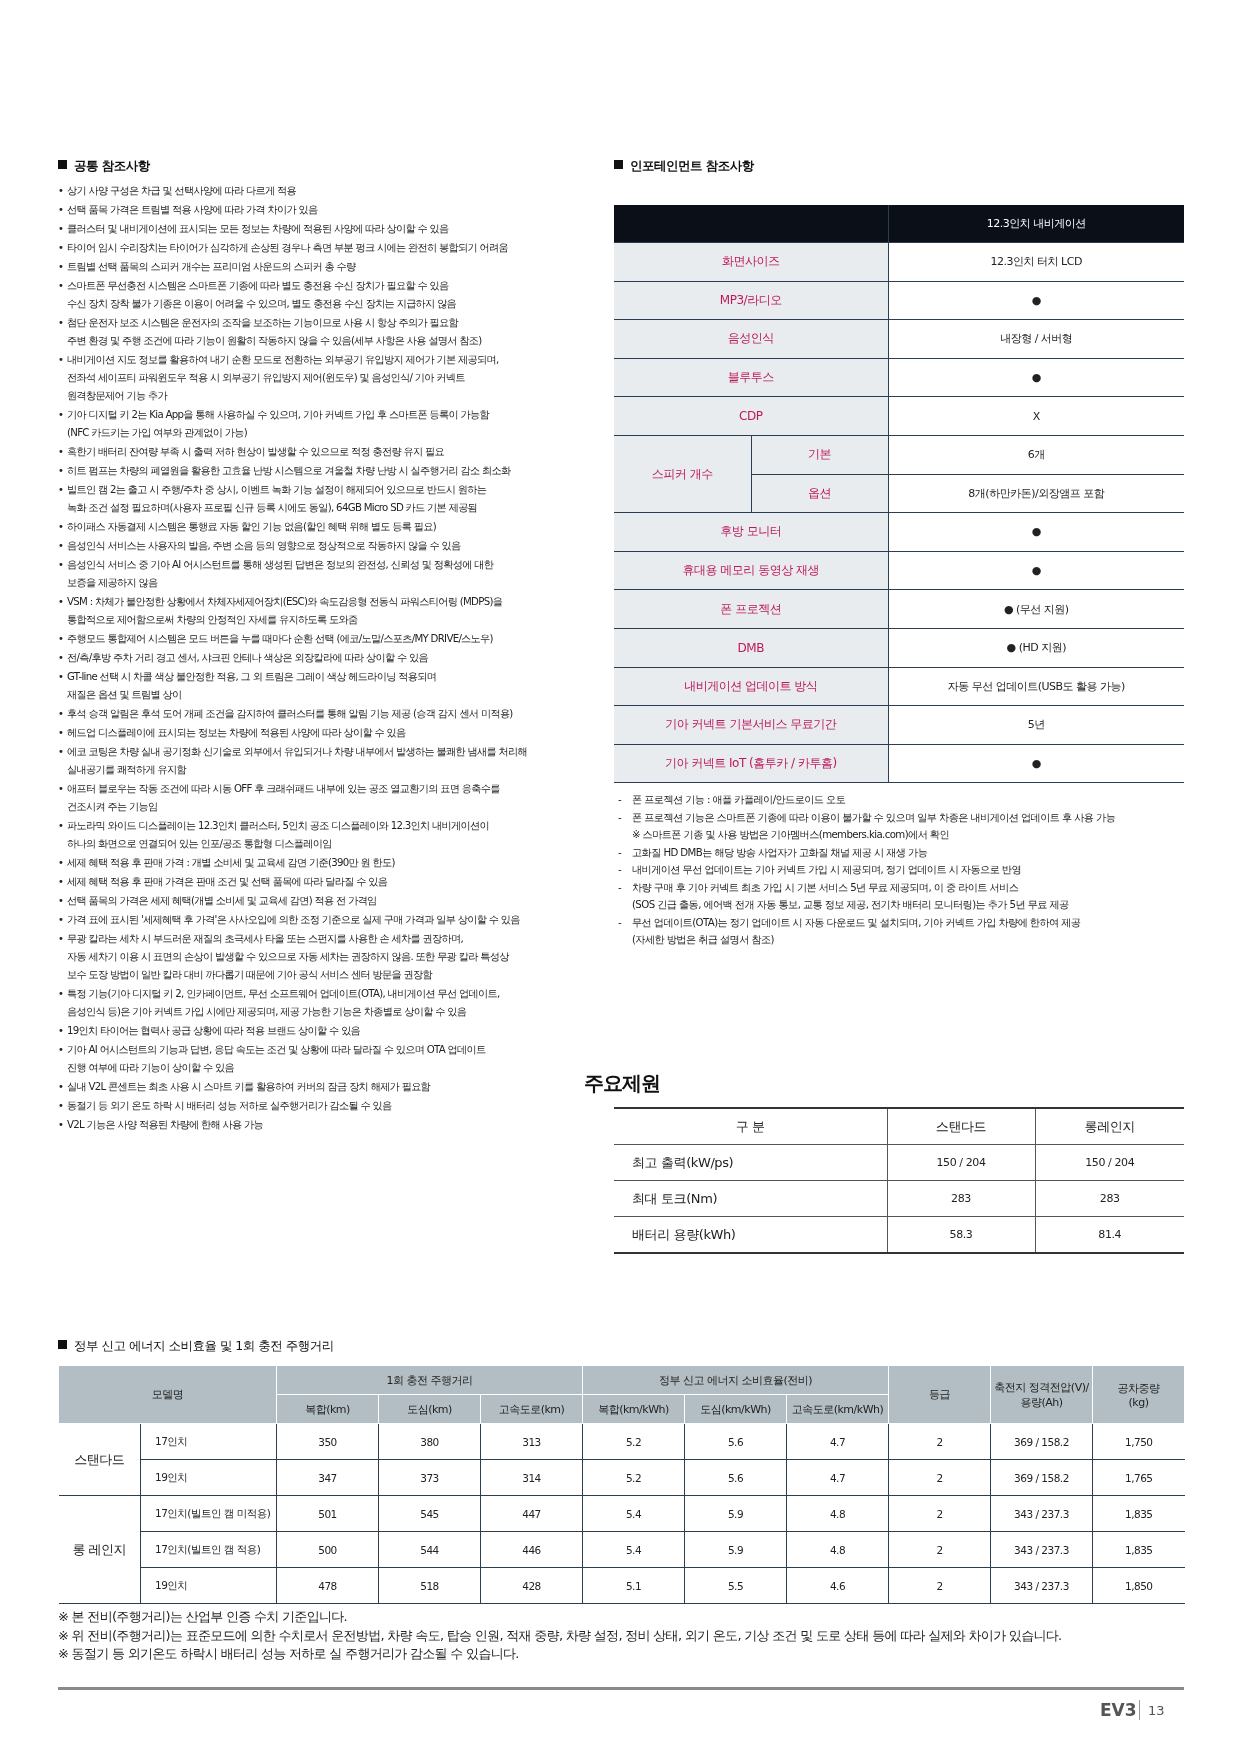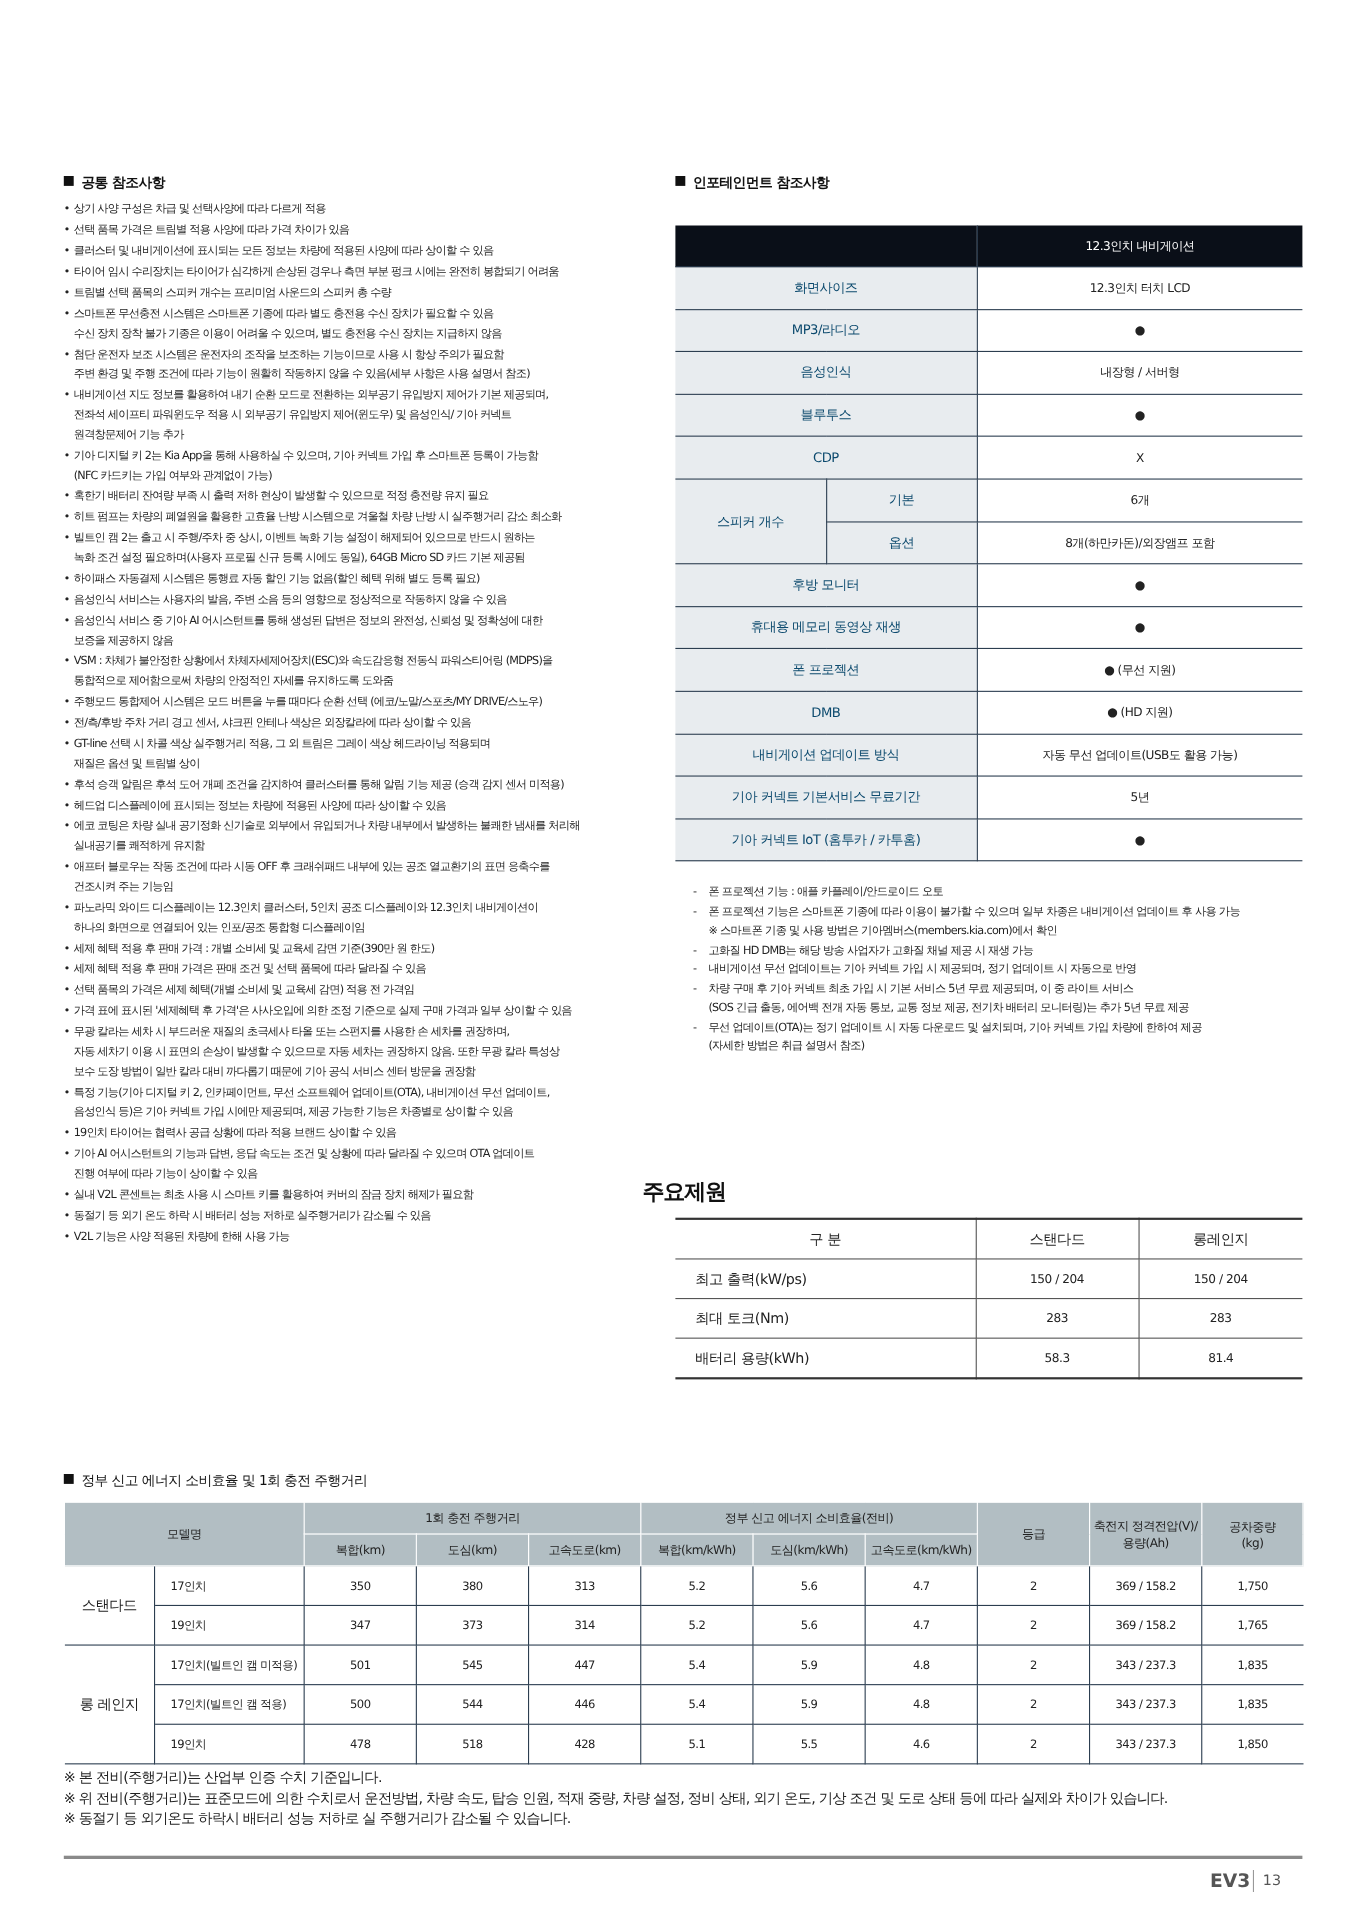--- a/index.html
+++ b/index.html
@@ -10,25 +10,25 @@
 
   
   #common-notes { position:absolute; left:58px; top:182px; width:540px; margin:0; padding:0; list-style:none; }
   #common-notes li { font-size:10.2px; line-height:18px; letter-spacing:-0.7px; color:#222; padding-left:9px; position:relative; white-space:pre-line; margin-bottom:1px; }
   #common-notes li::before { content:"•"; position:absolute; left:0; top:0; font-size:10px; }
 
   
   #info-table { position:absolute; left:614px; top:205px; width:570px; border-collapse:collapse; table-layout:fixed; }
   #info-table td, #info-table th { height:37.6px; border-bottom:1.5px solid #2c3e50; text-align:center; font-size:11px; letter-spacing:-0.5px; padding:0; }
   #info-table th { background:#0a0f18; color:#fff; font-weight:normal; height:37px; }
-  #info-table td.lbl { background:#e8ecef; color:#0c4a6e; font-size:12px; }
+  #info-table td.lbl { background:#e8ecef; color:#be185d; font-size:12px; }
   #info-table td.val { background:#fff; color:#222; }
   #info-table .vline { border-right:1.5px solid #2c3e50; }
 
-  #info-notes { position:absolute; left:614px; top:787px; width:600px; margin:16px; padding:0; list-style:none; }
+  #info-notes { position:absolute; left:614px; top:787px; width:600px; margin:4px; padding:0; list-style:none; }
   #info-notes li { font-size:10.2px; line-height:17.5px; letter-spacing:-0.6px; padding-left:14px; position:relative; white-space:pre-line; }
   #info-notes li::before { content:"-"; position:absolute; left:0; top:0; }
 
   
   #specs-title { position:absolute; left:584px; top:1070px; font-size:20px; font-weight:bold; color:#111; letter-spacing:-1px; }
   #specs-table { position:absolute; left:614px; top:1107px; width:570px; border-collapse:collapse; table-layout:fixed; border-top:2px solid #333; border-bottom:2px solid #333; }
   #specs-table td, #specs-table th { height:35px; border-bottom:1px solid #555; font-size:11px; text-align:center; padding:0; letter-spacing:-0.4px; font-weight:normal; }
   #specs-table th { font-size:13px; }
   #specs-table td.lbl { text-align:left; padding-left:18px; font-size:13px; }
   #specs-table .vl { border-right:1px solid #555; }
@@ -75,21 +75,21 @@
     <li>빌트인 캠 2는 출고 시 주행/주차 중 상시, 이벤트 녹화 기능 설정이 해제되어 있으므로 반드시 원하는
 녹화 조건 설정 필요하며(사용자 프로필 신규 등록 시에도 동일), 64GB Micro SD 카드 기본 제공됨</li>
     <li>하이패스 자동결제 시스템은 통행료 자동 할인 기능 없음(할인 혜택 위해 별도 등록 필요)</li>
     <li>음성인식 서비스는 사용자의 발음, 주변 소음 등의 영향으로 정상적으로 작동하지 않을 수 있음</li>
     <li>음성인식 서비스 중 기아 AI 어시스턴트를 통해 생성된 답변은 정보의 완전성, 신뢰성 및 정확성에 대한
 보증을 제공하지 않음</li>
     <li>VSM : 차체가 불안정한 상황에서 차체자세제어장치(ESC)와 속도감응형 전동식 파워스티어링 (MDPS)을
 통합적으로 제어함으로써 차량의 안정적인 자세를 유지하도록 도와줌</li>
     <li>주행모드 통합제어 시스템은 모드 버튼을 누를 때마다 순환 선택 (에코/노말/스포츠/MY DRIVE/스노우)</li>
     <li>전/측/후방 주차 거리 경고 센서, 샤크핀 안테나 색상은 외장칼라에 따라 상이할 수 있음</li>
-    <li>GT-line 선택 시 차콜 색상 실주행거리 적용, 그 외 트림은 그레이 색상 헤드라이닝 적용되며
+    <li>GT-line 선택 시 차콜 색상 불안정한 적용, 그 외 트림은 그레이 색상 헤드라이닝 적용되며
 재질은 옵션 및 트림별 상이</li>
     <li>후석 승객 알림은 후석 도어 개폐 조건을 감지하여 클러스터를 통해 알림 기능 제공 (승객 감지 센서 미적용)</li>
     <li>헤드업 디스플레이에 표시되는 정보는 차량에 적용된 사양에 따라 상이할 수 있음</li>
     <li>에코 코팅은 차량 실내 공기정화 신기술로 외부에서 유입되거나 차량 내부에서 발생하는 불쾌한 냄새를 처리해
 실내공기를 쾌적하게 유지함</li>
     <li>애프터 블로우는 작동 조건에 따라 시동 OFF 후 크래쉬패드 내부에 있는 공조 열교환기의 표면 응축수를
 건조시켜 주는 기능임</li>
     <li>파노라믹 와이드 디스플레이는 12.3인치 클러스터, 5인치 공조 디스플레이와 12.3인치 내비게이션이
 하나의 화면으로 연결되어 있는 인포/공조 통합형 디스플레이임</li>
     <li>세제 혜택 적용 후 판매 가격 : 개별 소비세 및 교육세 감면 기준(390만 원 한도)</li>

